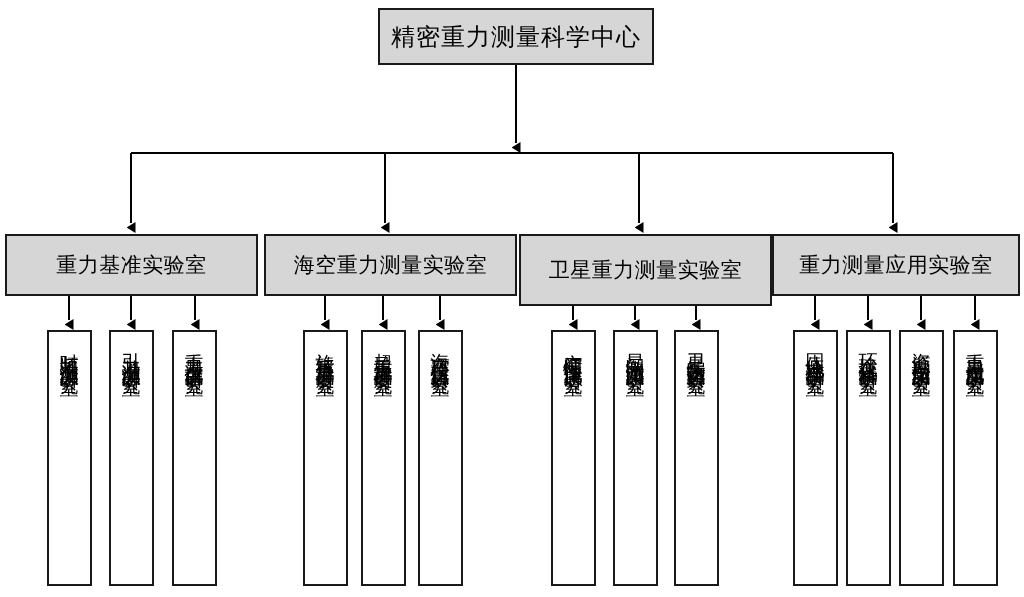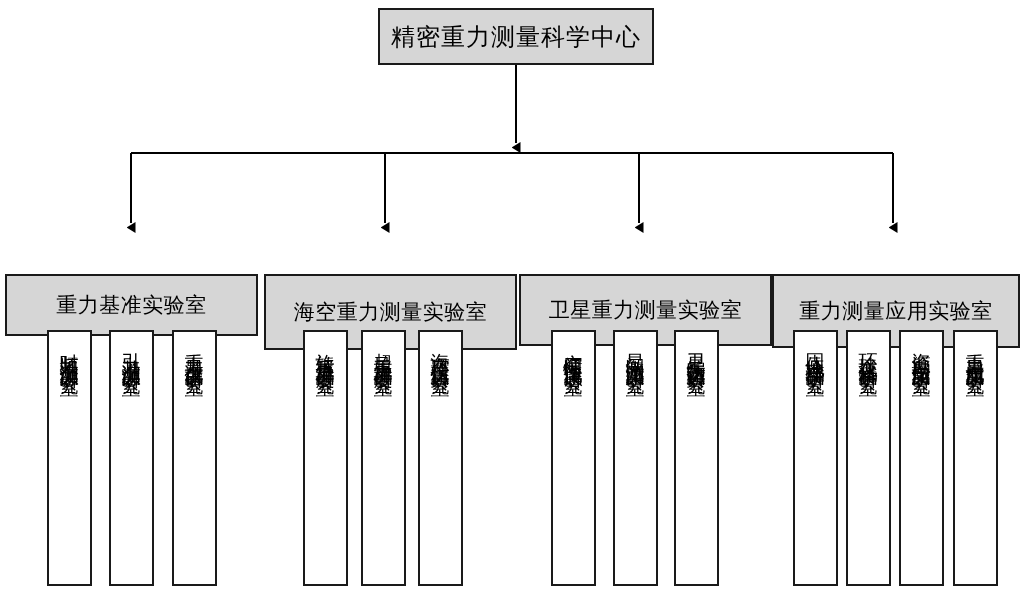--- a/index.html
+++ b/index.html
@@ -41,21 +41,20 @@
   .node.plain {
     background: #ffffff;
   }
   .root-node {
     font-size: 24px;
     letter-spacing: 1px;
   }
   .group-node {
     font-size: 21px;
     letter-spacing: 0.5px;
-    margin-top: 40px;
   }
   .leaf-node {
     font-size: 19px;
     padding-top: 6px;
     padding-bottom: 6px;
     align-items: flex-start;
   }
   .vtext {
     writing-mode: vertical-rl;
     text-orientation: upright;
@@ -100,25 +99,25 @@
     <line x1="815" y1="296" x2="815" y2="320" stroke="#000000" stroke-width="2" marker-end="url(#arrowhead)"></line>
     <line x1="868" y1="296" x2="868" y2="320" stroke="#000000" stroke-width="2" marker-end="url(#arrowhead)"></line>
     <line x1="921" y1="296" x2="921" y2="320" stroke="#000000" stroke-width="2" marker-end="url(#arrowhead)"></line>
     <line x1="975" y1="296" x2="975" y2="320" stroke="#000000" stroke-width="2" marker-end="url(#arrowhead)"></line>
   </svg>
 
   <div class="node filled root-node" style="left:378px; top:8px; width:276px; height:57px;">精密重力测量科学中心</div>
 
   <div class="node filled group-node" style="left:5px; top:234px; width:253px; height:62px;">重力基准实验室</div>
 
-  <div class="node filled group-node" style="left:264px; top:234px; width:253px; height:76px;">海空重力测量实验室</div>
+  <div class="node filled group-node" style="left:264px; top:234px; width:253px; height:62px;">海空重力测量实验室</div>
 
   <div class="node filled group-node" style="left:519px; top:234px; width:253px; height:72px;">卫星重力测量实验室</div>
 
-  <div class="node filled group-node" style="left:772px; top:234px; width:248px; height:74px;">重力测量应用实验室</div>
+  <div class="node filled group-node" style="left:772px; top:234px; width:248px; height:62px;">重力测量应用实验室</div>
 
   <div class="node plain leaf-node" style="left:47px; top:330px; width:45px; height:256px;">
     <span class="vtext">时频基准溯源研究室</span>
   </div>
   <div class="node plain leaf-node" style="left:109px; top:330px; width:45px; height:256px;">
     <span class="vtext">引力基准溯源研究室</span>
   </div>
   <div class="node plain leaf-node" style="left:172px; top:330px; width:45px; height:256px;">
     <span class="vtext">重力基准仪器研究室</span>
   </div>

